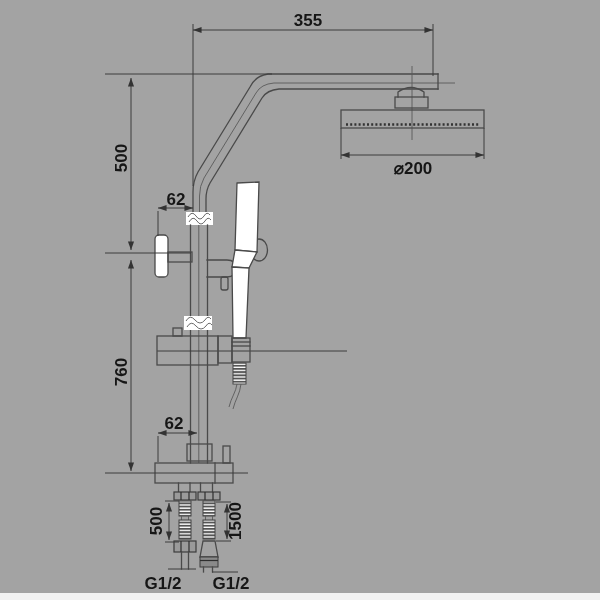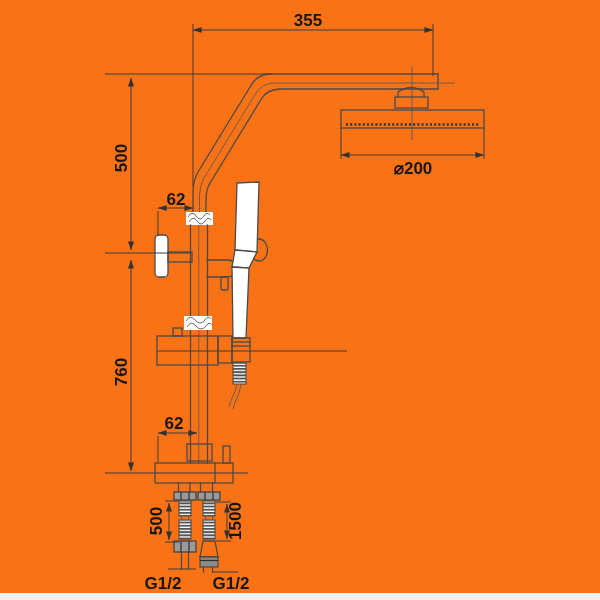--- a/index.html
+++ b/index.html
@@ -1,17 +1,17 @@
 <!DOCTYPE html>
 <html><head>
 <meta charset="utf-8">
 <style>
   html,body{margin:0;padding:0;background:#fff;}
   .stage{
-    position:relative;width:600px;height:600px;background:#f97316;
+    position:relative;width:600px;height:600px;background:#a3a3a3;
     font-family:"Liberation Sans", sans-serif;overflow:hidden;
   }
   svg{display:block;}
   .obj{stroke:#4a4a4a;stroke-width:1.3;fill:none;stroke-linecap:square;}
   .objthin{stroke:#5a5a5a;stroke-width:0.9;fill:none;}
   .dim{stroke:#3c3c3c;stroke-width:1;fill:none;}
   .dimtext{fill:#161616;font-size:17px;font-weight:600;text-anchor:middle;}
   .fillwhite{fill:#ffffff;}
   .nut{fill:#9a9a9a;stroke:#3c3c3c;stroke-width:1.2;}
   .facet{stroke:#2e2e2e;stroke-width:1.2;}

